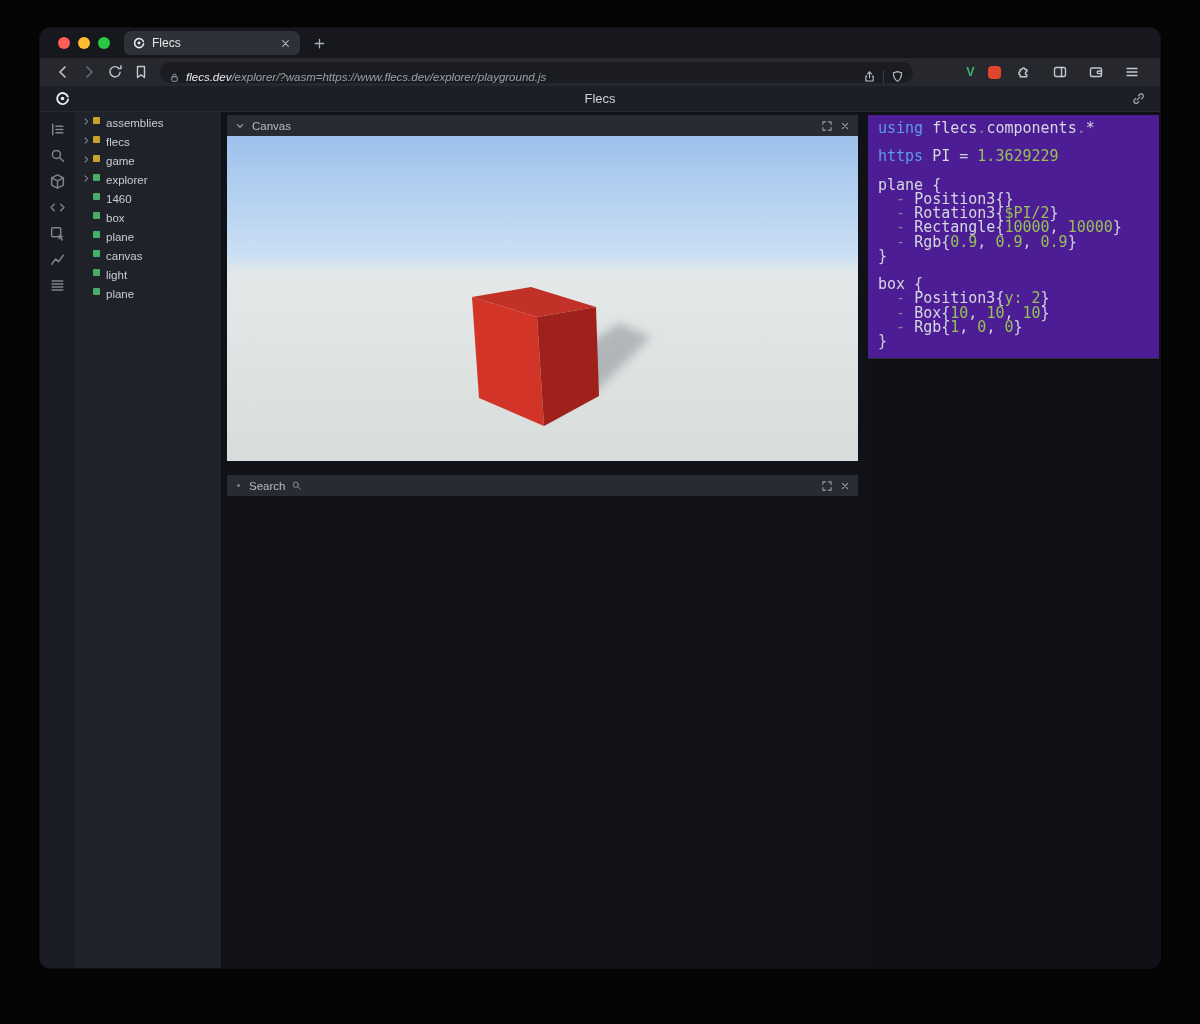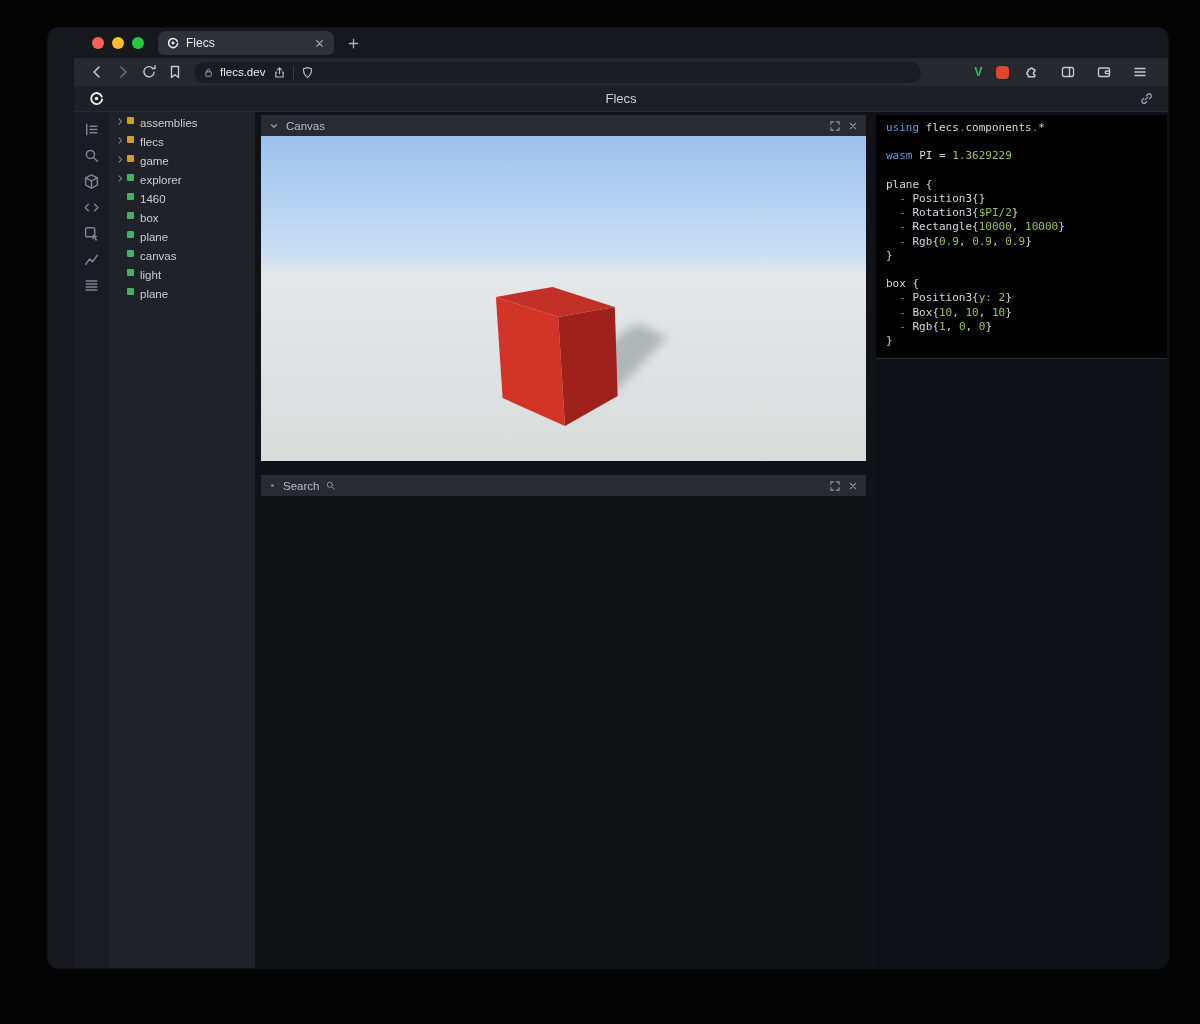--- a/index.html
+++ b/index.html
@@ -1,40 +1,40 @@
 <!DOCTYPE html>
 <html><head>
 <meta charset="utf-8">
 <style>
   * { margin:0; padding:0; box-sizing:border-box; }
   html,body { width:1200px; height:1024px; background:#000; font-family:"Liberation Sans",sans-serif; overflow:hidden; }
   .screen { position:relative; width:1200px; height:1024px; background:#040404; }
-  .window { position:absolute; left:48px; top:28px; width:1120px; height:940px; background:#17181d;
+  .window { position:absolute; left:40px; top:28px; width:1120px; height:940px; background:#17181d;
             border-radius:10px; overflow:hidden; display:flex; flex-direction:column;
-            box-shadow:0 0 0 1px rgba(255,255,255,0.05);padding-left:26px; }
+            box-shadow:0 0 0 1px rgba(255,255,255,0.05); }
 
   
   .tabstrip { height:30px; flex:none; display:flex; align-items:center; background:#17181d; padding-left:18px; }
   .lights { display:flex; gap:8px; align-items:center; }
   .light { width:12px; height:12px; border-radius:50%; display:inline-block; }
   .light.r{background:#ff5f57}.light.y{background:#febc2e}.light.g{background:#28c840}
   .tab { margin-left:14px; width:176px; height:24px; background:#2e3138; border-radius:8px 8px 6px 6px;
          display:flex; align-items:center; padding:0 8px; gap:6px; color:#e6e8eb; }
   .favicon { width:14px; height:14px; color:#e9ebef; flex:none; }
   .tab-title { font-size:12px; flex:1; white-space:nowrap; overflow:hidden; }
   .tab-close { width:13px; height:13px; color:#a9afb7; flex:none; }
   .newtab { width:15px; height:15px; margin-left:12px; color:#a9afb7; }
 
   .navbar { height:28px; flex:none; display:flex; align-items:center; background:#26282e; padding:0 10px; }
   .icon { display:inline-flex; }
   .icon svg { width:100%; height:100%; display:block; }
   .nav-btn { width:16px; height:16px; color:#c3c7ce; margin:0 5px; flex:none; }
   .nav-btn.dim { color:#676c75; }
-  .urlbar { flex:1; height:21px; background:#1b1c21; border-radius:11px; display:flex; align-items:center;
-            padding:0 9px; margin:0 8px 0 6px; font-size:11.5px; min-width:0; }
+  .urlbar { flex:1; height:21px; background:#1b1c21; border-radius:11px; display:flex; align-items:flex-end;
+            padding:0 9px; margin:0 8px 0 6px; font-size:11.5px; min-width:0;font-style:italic; }
   .lock { width:11px; height:11px; color:#9ba1aa; margin-right:6px; flex:none; }
   .url-host { color:#e8eaee; white-space:nowrap; }
   .url-path { color:#9aa0a9; white-space:nowrap; overflow:hidden; text-overflow:ellipsis; flex:1; min-width:0; }
   .urlbar-right { display:flex; align-items:center; gap:7px; margin-left:8px; flex:none; }
   .urlbar-right .icon { width:13px; height:13px; color:#b9bec6; }
   .divider { width:1px; height:13px; background:#3a3d45; }
   .ext-cluster { display:flex; align-items:center; gap:10px; margin:0 5px 0 42px; flex:none; }
   .ext-v { font-size:12.5px; font-weight:bold; width:15px; text-align:center; }
   .ext-red { width:13px; height:13px; border-radius:4px; }
 
@@ -64,22 +64,22 @@
   .ph-chevron { width:12px; height:12px; color:#9aa0a9; }
   .ph-btn { width:12px; height:12px; color:#9aa0a9; }
   .ph-dot { width:9px; height:9px; color:#8d929b; }
   .ph-search { width:11px; height:11px; color:#8d929b; }
   .canvas-view { height:325px; flex:none; }
   .canvas-view svg { width:100%; height:100%; display:block; }
   .search-panel { margin-top:14px; flex:1; display:flex; flex-direction:column; min-height:0; }
   .search-body { flex:1; background:#101216; }
 
   .editor-col { width:294px; flex:none; display:flex; flex-direction:column; padding:3px 1px 0 2px; background:#0f1116; }
-  .code { background:#000000; border-bottom:1px solid #2c2f36; padding:6px 10px 10px;
-          font-family:"DejaVu Sans Mono",monospace; font-size:11px; line-height:14.2px; }
+  .code { background:#4c1d95; border-bottom:1px solid #2c2f36; padding:6px 10px 10px;
+          font-family:"DejaVu Sans Mono",monospace; font-size:15px; line-height:14.2px; }
   .code-line { white-space:pre; min-height:14.2px; }
   .tk-kw{color:#5d9de2} .tk-id{color:#d5d9df} .tk-pl{color:#cfd3d9} .tk-pt{color:#818791} .tk-num{color:#97c157}
 </style>
 </head>
 <body>
 
 <div class="screen">
   <div class="window">
 
     <div class="tabstrip">
@@ -132,20 +132,21 @@
           </svg>
         </span>
       <div class="urlbar">
         <span class="lock icon">
             <svg viewBox="0 0 16 16" fill="none" stroke="currentColor" stroke-width="1.4" stroke-linecap="round" stroke-linejoin="round">
               <rect x="4" y="7" width="8" height="6.5" rx="1"></rect>
               <path d="M5.8 7 V5.2 a2.2 2.2 0 0 1 4.4 0 V7"></path>
             </svg>
           </span>
         <span class="url-host">flecs.dev</span>
+          <span class="url-path">/explorer/?wasm=https://www.flecs.dev/explorer/playground.js</span>
         <span class="urlbar-right">
           <span class="icon">
               <svg viewBox="0 0 16 16" fill="none" stroke="currentColor" stroke-width="1.4" stroke-linecap="round" stroke-linejoin="round">
                 <path d="M8 9.5 V2.5"></path>
                 <path d="M5.5 4.8 L8 2.3 L10.5 4.8"></path>
                 <path d="M4.5 7.5 H3.5 V13.5 H12.5 V7.5 H11.5"></path>
               </svg>
             </span>
           <span class="divider"></span>
           <span class="icon">
@@ -382,21 +383,21 @@
             </div>
             <div class="search-body"></div>
           </div>
         </div>
 
         <div class="editor-col">
           <div class="editor-panel">
             <div class="code">
                 <div class="code-line"><span class="tk-kw">using</span><span class="tk-pl"> </span><span class="tk-id">flecs</span><span class="tk-pt">.</span><span class="tk-id">components</span><span class="tk-pt">.</span><span class="tk-pl">*</span></div>
                 <div class="code-line">&nbsp;</div>
-                <div class="code-line"><span class="tk-kw">wasm</span><span class="tk-pl"> </span><span class="tk-id">PI</span><span class="tk-pl"> = </span><span class="tk-num">1.3629229</span></div>
+                <div class="code-line"><span class="tk-kw">https</span><span class="tk-pl"> </span><span class="tk-id">PI</span><span class="tk-pl"> = </span><span class="tk-num">1.3629229</span></div>
                 <div class="code-line">&nbsp;</div>
                 <div class="code-line"><span class="tk-id">plane</span><span class="tk-pl"> {</span></div>
                 <div class="code-line"><span class="tk-pt">  - </span><span class="tk-id">Position3</span><span class="tk-pl">{}</span></div>
                 <div class="code-line"><span class="tk-pt">  - </span><span class="tk-id">Rotation3</span><span class="tk-pl">{</span><span class="tk-num">$PI/2</span><span class="tk-pl">}</span></div>
                 <div class="code-line"><span class="tk-pt">  - </span><span class="tk-id">Rectangle</span><span class="tk-pl">{</span><span class="tk-num">10000</span><span class="tk-pl">, </span><span class="tk-num">10000</span><span class="tk-pl">}</span></div>
                 <div class="code-line"><span class="tk-pt">  - </span><span class="tk-id">Rgb</span><span class="tk-pl">{</span><span class="tk-num">0.9</span><span class="tk-pl">, </span><span class="tk-num">0.9</span><span class="tk-pl">, </span><span class="tk-num">0.9</span><span class="tk-pl">}</span></div>
                 <div class="code-line"><span class="tk-pl">}</span></div>
                 <div class="code-line">&nbsp;</div>
                 <div class="code-line"><span class="tk-id">box</span><span class="tk-pl"> {</span></div>
                 <div class="code-line"><span class="tk-pt">  - </span><span class="tk-id">Position3</span><span class="tk-pl">{</span><span class="tk-num">y: 2</span><span class="tk-pl">}</span></div>

